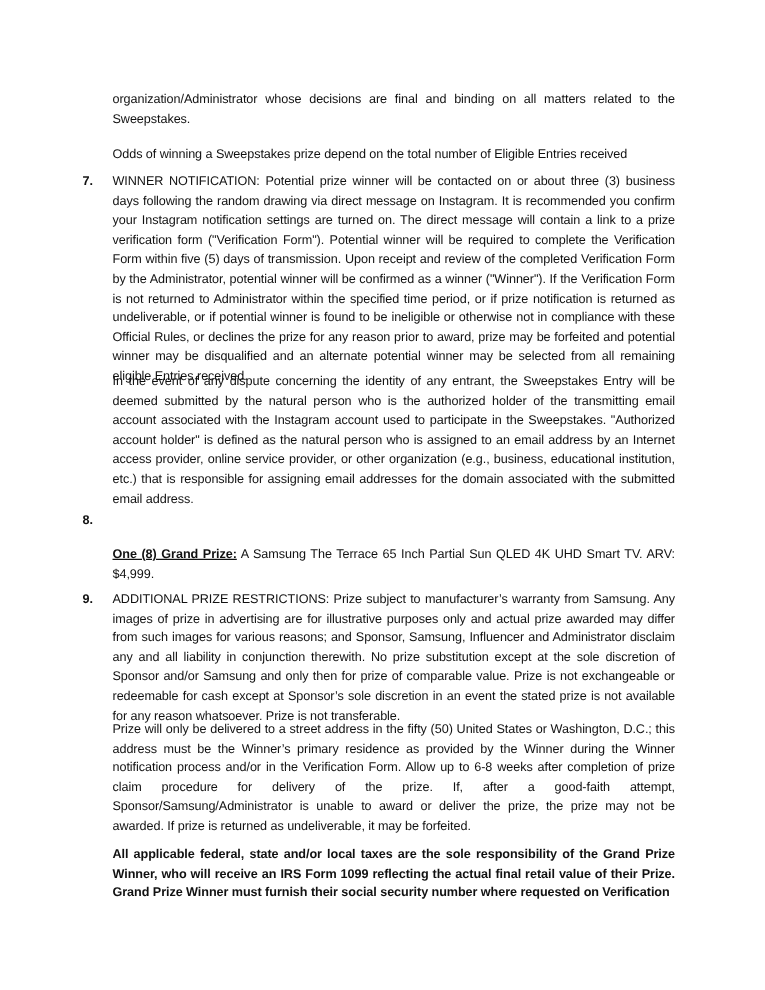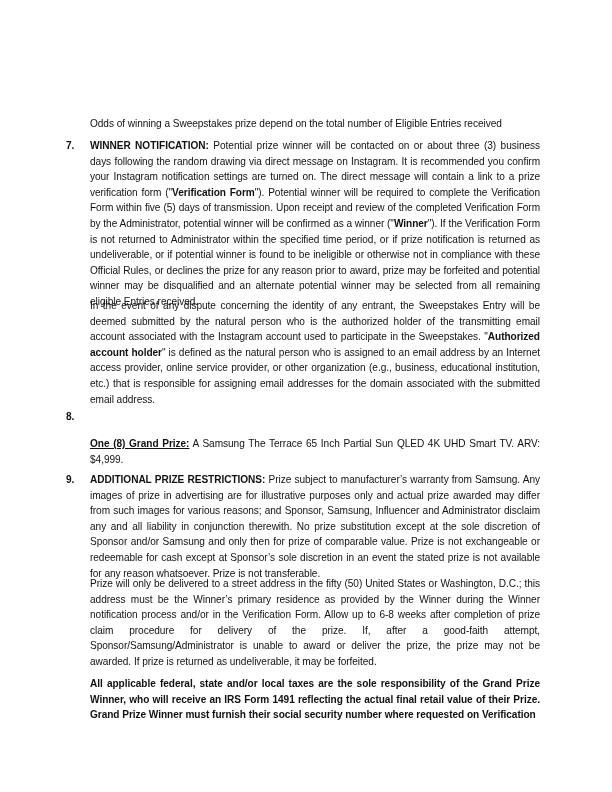--- a/index.html
+++ b/index.html
@@ -2,39 +2,40 @@
 <html><head>
 <meta charset="utf-8">
 <style>
   html, body { margin:0; padding:0; background:#ffffff; }
   body { width:612px; height:792px; position:relative; overflow:hidden;
          font-family:"Liberation Sans", sans-serif; color:#111; }
   .page { position:absolute; left:0; top:0; width:612px; height:792px; background:#fff; }
   .p { position:absolute; left:90px; width:450px; font-size:10.1px; line-height:15.6px;
        text-align:justify; margin:0; letter-spacing:-0.05px; }
   .num { position:absolute; left:66px; font-size:10.1px; line-height:15.6px; font-weight:bold; }
-  b, .b { font-weight:bold; }
+  b, .b { font-weight:normal; }
   .u { text-decoration:underline; font-weight:bold; }
   .allbold { font-weight:bold; }
 </style>
 </head>
 <body>
 
 <div class="page">
 
+  <p class="p" style="top:72px;">organization/Administrator whose decisions are final and binding on all matters related to the Sweepstakes.</p>
   <p class="p" style="top:116px;">Odds of winning a Sweepstakes prize depend on the total number of Eligible Entries received</p>
 
   <span class="num" style="top:138px;">7.</span>
   <p class="p" style="top:138px;"><span class="b">WINNER NOTIFICATION:</span><span> Potential prize winner will be contacted on or about three (3) business days following the random drawing via direct message on Instagram. It is recommended you confirm your Instagram  notification settings are turned on. The direct message will contain a link to a prize verification form ("</span><span class="b">Verification Form</span><span>"). Potential winner will be required to complete the Verification Form within five (5) days of transmission. Upon receipt and review of the completed Verification Form by the Administrator, potential winner will be confirmed as a winner ("</span><span class="b">Winner</span><span>"). If the Verification Form is not returned to Administrator within the specified time period, or if prize notification is returned as undeliverable, or if potential winner is found to be ineligible or otherwise not in compliance with these Official Rules, or declines the prize for any reason prior to award, prize may be forfeited and potential winner may be disqualified and an alternate potential winner may be selected from all remaining eligible Entries received.</span></p>
 
   <p class="p" style="top:298px;"><span>In the event of any dispute concerning the identity of any entrant, the Sweepstakes Entry will be deemed submitted by the natural person who is the authorized holder of the transmitting email account associated with the Instagram account used to participate in the Sweepstakes. "</span><span class="b">Authorized account holder</span><span>" is defined as the natural person who is assigned to an email address by an Internet access provider, online service provider, or other organization (e.g., business, educational institution, etc.) that is responsible for assigning email addresses for the domain associated with the submitted email address.</span></p>
 
   <span class="num" style="top:409px;">8.</span>
   <p class="p" style="top:436px;"><span class="u">One (8) Grand Prize:</span><span> A Samsung The Terrace 65 Inch Partial Sun QLED 4K UHD Smart TV. ARV: $4,999.</span></p>
 
   <span class="num" style="top:472px;">9.</span>
   <p class="p" style="top:472px;"><span class="b">ADDITIONAL PRIZE RESTRICTIONS:</span><span> Prize subject to manufacturer’s warranty from Samsung. Any images of prize in advertising are for illustrative purposes only and actual prize awarded may differ from such images for various reasons; and Sponsor, Samsung, Influencer and Administrator disclaim any and all liability in conjunction therewith. No prize substitution except at the sole discretion of Sponsor and/or Samsung and only then for prize of comparable value. Prize is not exchangeable or redeemable for cash except at Sponsor’s sole discretion in an event the stated prize is not available for any reason whatsoever. Prize is not transferable.</span></p>
 
   <p class="p" style="top:576px;">Prize will only be delivered to a street address in the fifty (50) United States or Washington, D.C.; this address must be the Winner’s primary residence as provided by the Winner during the Winner notification process and/or in the Verification Form. Allow up to 6-8 weeks after completion of prize claim procedure for delivery of the prize. If, after a good-faith attempt, Sponsor/Samsung/Administrator is unable to award or deliver the prize, the prize may not be awarded. If prize is returned as undeliverable, it may be forfeited.</p>
 
-  <p class="p allbold" style="top:676px;">All applicable federal, state and/or local taxes are the sole responsibility of the Grand Prize Winner, who will receive an IRS Form 1491 reflecting the actual final retail value of their Prize. Grand Prize Winner must furnish their social security number where requested on Verification</p>
+  <p class="p allbold" style="top:676px;">All applicable federal, state and/or local taxes are the sole responsibility of the Grand Prize Winner, who will receive an IRS Form 1099 reflecting the actual final retail value of their Prize. Grand Prize Winner must furnish their social security number where requested on Verification</p>
 
 </div>
 
 </body></html>

